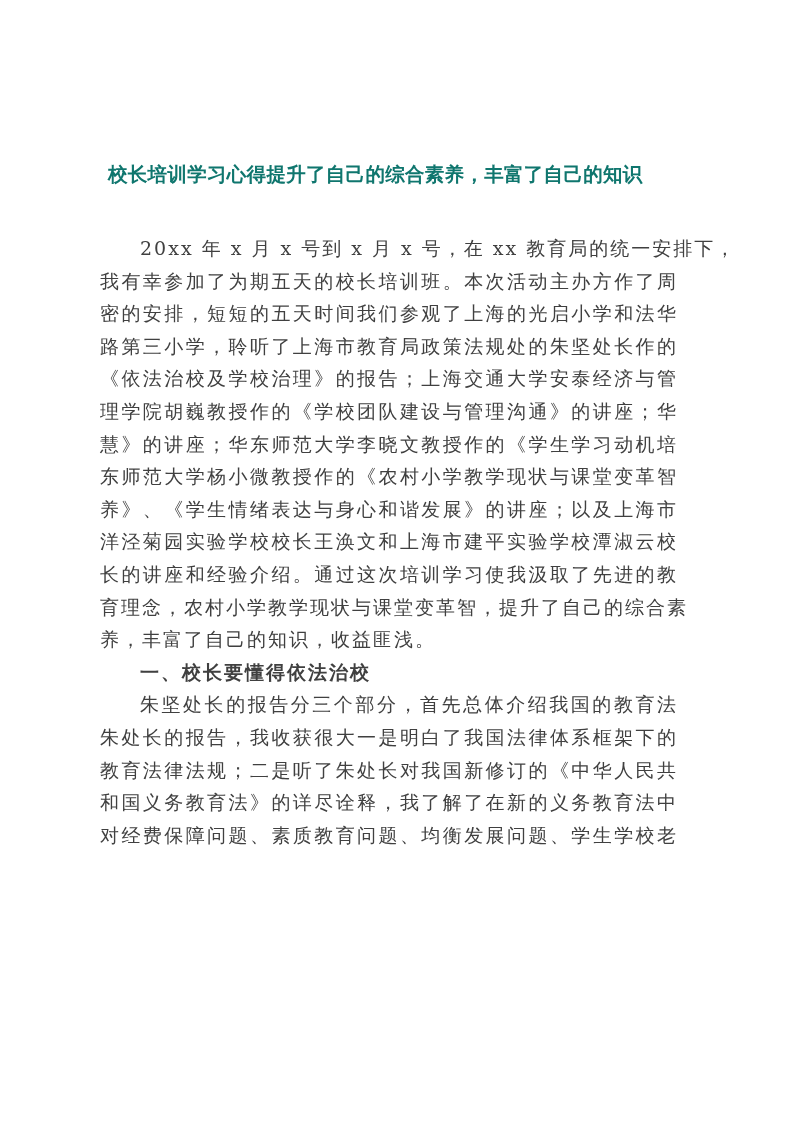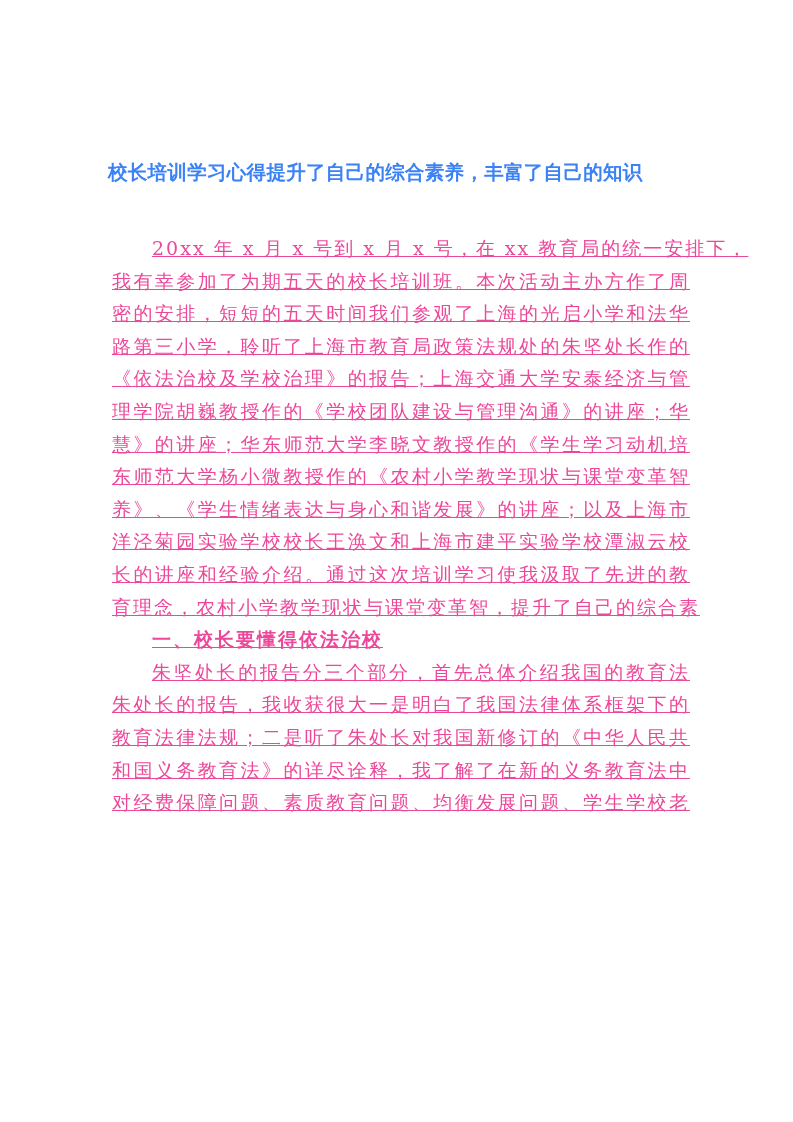--- a/index.html
+++ b/index.html
@@ -1,26 +1,26 @@
 <!DOCTYPE html>
 <html><head>
 <meta charset="utf-8">
 <style>
   html, body { margin: 0; padding: 0; background: #ffffff; }
   body { width: 793px; height: 1122px; position: relative; overflow: hidden; }
   .page { position: absolute; left: 0; top: 0; width: 793px; height: 1122px; background: #fff; }
   .title {
     position: absolute; left: 108px; top: 160px; width: 580px;
-    font-family: Liberation Mono, monospace; font-weight: bold;
-    font-size: 19.5px; line-height: 28px; color: #3b82f6; white-space: nowrap;
+    font-family: Liberation Sans, sans-serif; font-weight: bold;
+    font-size: 19.5px; line-height: 28px; color: #0f766e; white-space: nowrap;
     letter-spacing: 0.3px;
   }
   .body {
-    position: absolute; left: 112px; top: 232px; width: 578px;
-    font-family: "DejaVu Serif", serif; font-size: 19px; color: #ec4899; text-decoration: underline;
+    position: absolute; left: 100px; top: 232px; width: 578px;
+    font-family: "DejaVu Serif", serif; font-size: 19px; color: #404040;
   }
   .line {
     display: block; height: 32.6px; line-height: 32.6px; white-space: nowrap;
     text-align: justify; text-align-last: justify; letter-spacing: 2px;
   }
   .line.last { text-align-last: left; }
   .line.indent { padding-left: 40px; }
   .heading { font-family: "DejaVu Sans", sans-serif; font-weight: bold; text-align-last: left; }
 </style>
 </head>
@@ -34,20 +34,21 @@
     <span class="line">密的安排，短短的五天时间我们参观了上海的光启小学和法华</span>
     <span class="line">路第三小学，聆听了上海市教育局政策法规处的朱坚处长作的</span>
     <span class="line">《依法治校及学校治理》的报告；上海交通大学安泰经济与管</span>
     <span class="line">理学院胡巍教授作的《学校团队建设与管理沟通》的讲座；华</span>
     <span class="line">慧》的讲座；华东师范大学李晓文教授作的《学生学习动机培</span>
     <span class="line">东师范大学杨小微教授作的《农村小学教学现状与课堂变革智</span>
     <span class="line">养》、《学生情绪表达与身心和谐发展》的讲座；以及上海市</span>
     <span class="line">洋泾菊园实验学校校长王涣文和上海市建平实验学校潭淑云校</span>
     <span class="line">长的讲座和经验介绍。通过这次培训学习使我汲取了先进的教</span>
     <span class="line">育理念，农村小学教学现状与课堂变革智，提升了自己的综合素</span>
+    <span class="line last">养，丰富了自己的知识，收益匪浅。</span>
     <span class="line indent heading">一、校长要懂得依法治校</span>
     <span class="line indent">朱坚处长的报告分三个部分，首先总体介绍我国的教育法</span>
     <span class="line">朱处长的报告，我收获很大一是明白了我国法律体系框架下的</span>
     <span class="line">教育法律法规；二是听了朱处长对我国新修订的《中华人民共</span>
     <span class="line">和国义务教育法》的详尽诠释，我了解了在新的义务教育法中</span>
     <span class="line">对经费保障问题、素质教育问题、均衡发展问题、学生学校老</span>
   </div>
 </div>
 
 </body></html>

